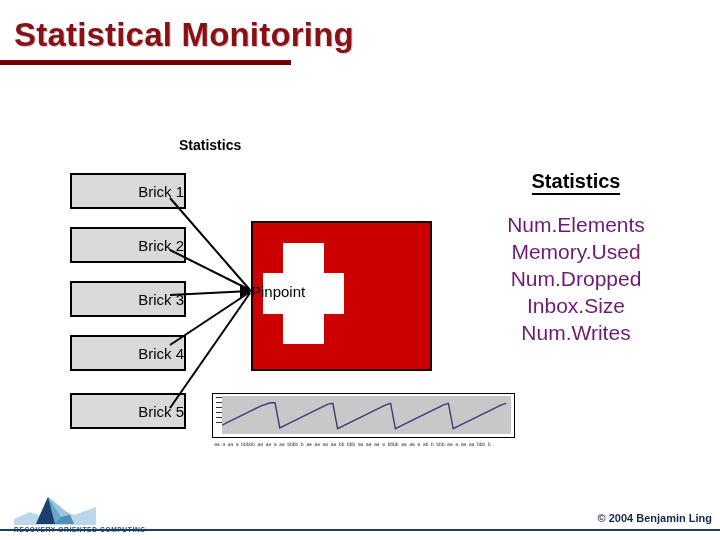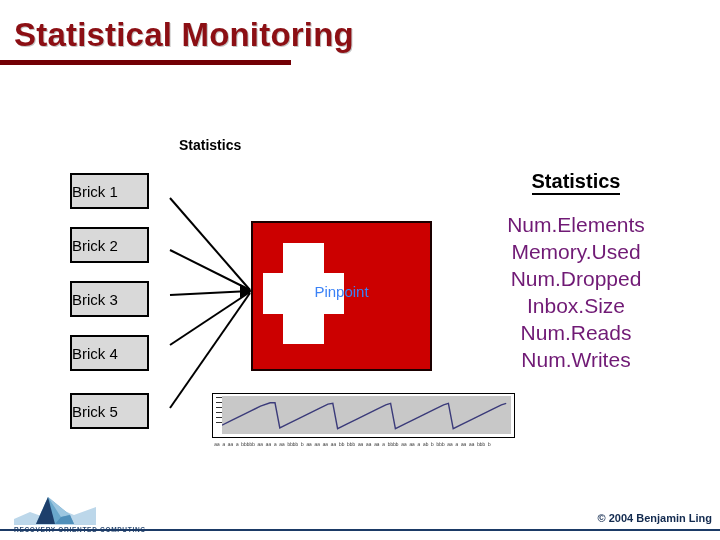--- a/index.html
+++ b/index.html
@@ -44,28 +44,28 @@
     font-size: 14px;
     font-weight: bold;
     color: #000000;
     white-space: nowrap;
   }
 
   
   .brick-box {
     position: absolute;
     left: 70px;
-    width: 79px;
+    width: 116px;
     height: 36px;
     box-sizing: border-box;
     background: #d9d9d9;
     border: 2px solid #000000;
     display: flex;
     align-items: center;
-    justify-content: flex-start;
+    justify-content: flex-end;
     font-size: 15px;
     color: #000000;
   }
 
   
   #arrow-layer {
     position: absolute;
     left: 0;
     top: 0;
     width: 720px;
@@ -98,23 +98,22 @@
     top: 273px;
     width: 81px;
     height: 41px;
     background: #ffffff;
   }
   #pinpoint-label {
     position: absolute;
     left: 251px;
     top: 283px;
     width: 181px;
-    text-align: center;
     font-size: 15px;
-    color: #3b82f6;
+    color: #000000;
     z-index: 3;
   }
 
   
   #right-stats-heading {
     position: absolute;
     left: 432px;
     top: 170px;
     width: 288px;
     text-align: center;
@@ -263,21 +262,20 @@
 <div id="pinpoint-label">Pinpoint</div>
 
 <div id="right-stats-heading">
   <span>Statistics</span>
 </div>
 <div id="right-stats-list">
   <div>Num.Elements</div>
   <div>Memory.Used</div>
   <div>Num.Dropped</div>
   <div>Inbox.Size</div>
-  <div>Num.Reads</div>
   <div>Num.Writes</div>
 </div>
 
 <div id="chart-frame"></div>
 <div id="chart-plot" style="background: rgb(200, 200, 200);">
   <svg id="chart-svg" width="289" height="38" viewBox="0 0 289 38" preserveAspectRatio="none">
     <polyline id="chart-line" fill="none" stroke="#3b3b7a" stroke-width="1.4" points="0.0,29.2 9.6,24.4 19.3,19.7 28.9,14.9 38.5,10.2 48.2,6.8 53.0,6.8 57.8,31.9 67.4,27.2 77.1,22.4 86.7,17.6 96.3,12.9 106.0,8.1 110.8,7.4 115.6,32.6 125.2,27.8 134.9,23.1 144.5,18.3 154.1,13.6 163.8,8.8 168.6,7.4 173.4,32.6 183.0,27.8 192.7,23.1 202.3,18.3 211.9,13.6 221.6,8.8 226.4,7.4 231.2,32.6 240.8,27.8 250.5,23.1 260.1,18.3 269.7,13.6 279.4,8.8 284.2,7.4"></polyline>
   </svg>
 </div>
 <div id="chart-yticks">

